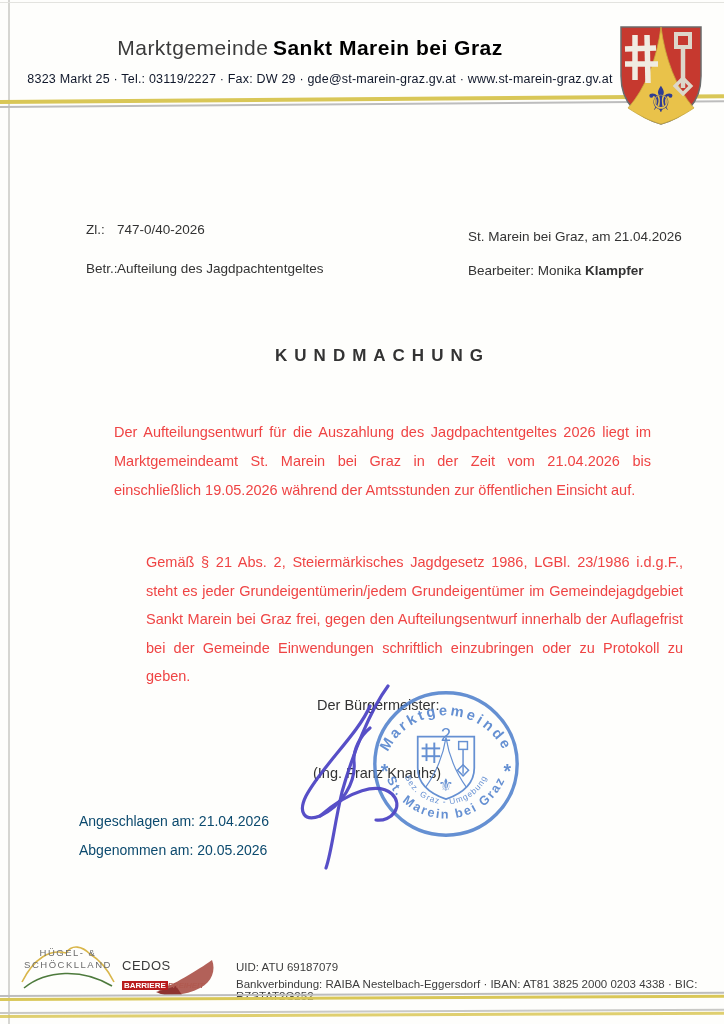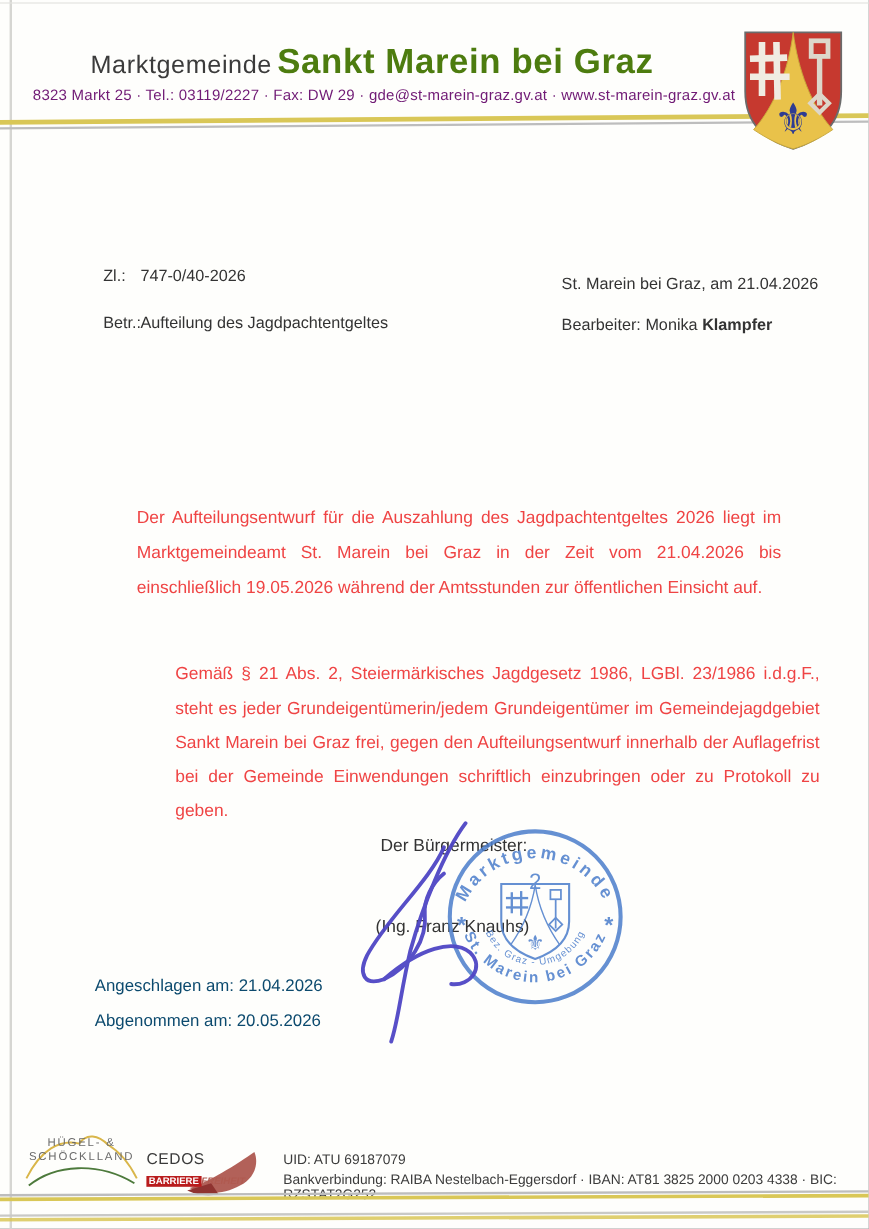--- a/index.html
+++ b/index.html
@@ -8,22 +8,22 @@
     background:#fefefc;overflow:hidden;
     font-family:"Liberation Sans",sans-serif;color:#2f2f2f;
   }
   .abs{position:absolute;}
   
   .edge-left{left:8px;top:0;width:2px;height:1024px;background:#d6d6d2;}
   .edge-top{left:0;top:2px;width:724px;height:1px;background:#e3e3df;}
   
   .org-line{left:0;top:36px;width:620px;text-align:center;white-space:nowrap;}
   .org-prefix{font-size:21px;color:#3b3b3b;letter-spacing:.5px;}
-  .org-name{font-size:29px;font-weight:bold;color:#4d7c0f;letter-spacing:.5px;margin-left:0;}
-  .addr{left:0;top:72px;width:640px;text-align:center;font-size:12.5px;color:#701a75;letter-spacing:.2px;}
+  .org-name{font-size:21px;font-weight:bold;color:#000000;letter-spacing:.5px;margin-left:0;}
+  .addr{left:0;top:72px;width:640px;text-align:center;font-size:12.5px;color:#0f172a;letter-spacing:.2px;}
   .rule{left:0;width:724px;transform:rotate(-0.45deg);transform-origin:left center;}
   .rule-gold-h{top:100px;height:4px;background:#d9c757;}
   .rule-gray-h{top:106px;height:2px;background:#bdbdbd;}
   
   .ref{font-size:13.5px;color:#333;}
   
   .doc-title{left:114px;top:346px;width:537px;text-align:center;
     font-size:17px;font-weight:bold;letter-spacing:7px;color:#333;}
   
   .para{left:114px;width:537px;font-size:14.5px;line-height:29px;
@@ -79,20 +79,21 @@
   <div class="abs ref" style="left:117px;top:222px;text-align:center;">747-0/40-2026</div>
   <div class="abs ref" style="left:468px;top:229px;">St. Marein bei Graz, am 21.04.2026</div>
   <div class="abs ref" style="left:86px;top:261px;">Betr.:</div>
   <div class="abs ref" style="left:117px;top:261px;">Aufteilung des Jagdpachtentgeltes</div>
   <div class="abs ref" style="left:468px;top:263px;">
     <span>Bearbeiter:</span>
     <span>Monika</span>
     <span style="font-weight:bold">Klampfer</span>
   </div>
 
+  <div class="abs doc-title">KUNDMACHUNG</div>
 
   <div class="abs para" style="top:418px;">Der Aufteilungsentwurf für die Auszahlung des Jagdpachtentgeltes 2026 liegt im Marktgemeindeamt St. Marein bei Graz in der Zeit vom 21.04.2026 bis einschließlich 19.05.2026 während der Amtsstunden zur öffentlichen Einsicht auf.</div>
   <div class="abs para" style="top:548px;line-height:28.5px;margin-left:32px;">Gemäß § 21 Abs. 2, Steiermärkisches Jagdgesetz 1986, LGBl. 23/1986 i.d.g.F., steht es jeder Grundeigentümerin/jedem Grundeigentümer im Gemeindejagdgebiet Sankt Marein bei Graz frei, gegen den Aufteilungsentwurf innerhalb der Auflagefrist bei der Gemeinde Einwendungen schriftlich einzubringen oder zu Protokoll zu geben.</div>
 
   <div class="abs sig-text" style="left:317px;top:697px;">Der Bürgermeister:</div>
   <div class="abs sig-text" style="left:313px;top:765px;">(Ing. Franz Knauhs)</div>
 
   <svg class="abs stamp-svg" style="left:368px;top:686px;" width="156" height="156" viewBox="0 0 160 160">
     <defs>
       <path id="arcTop" d="M 14,96 A 66,66 0 0 1 146,96"></path>

